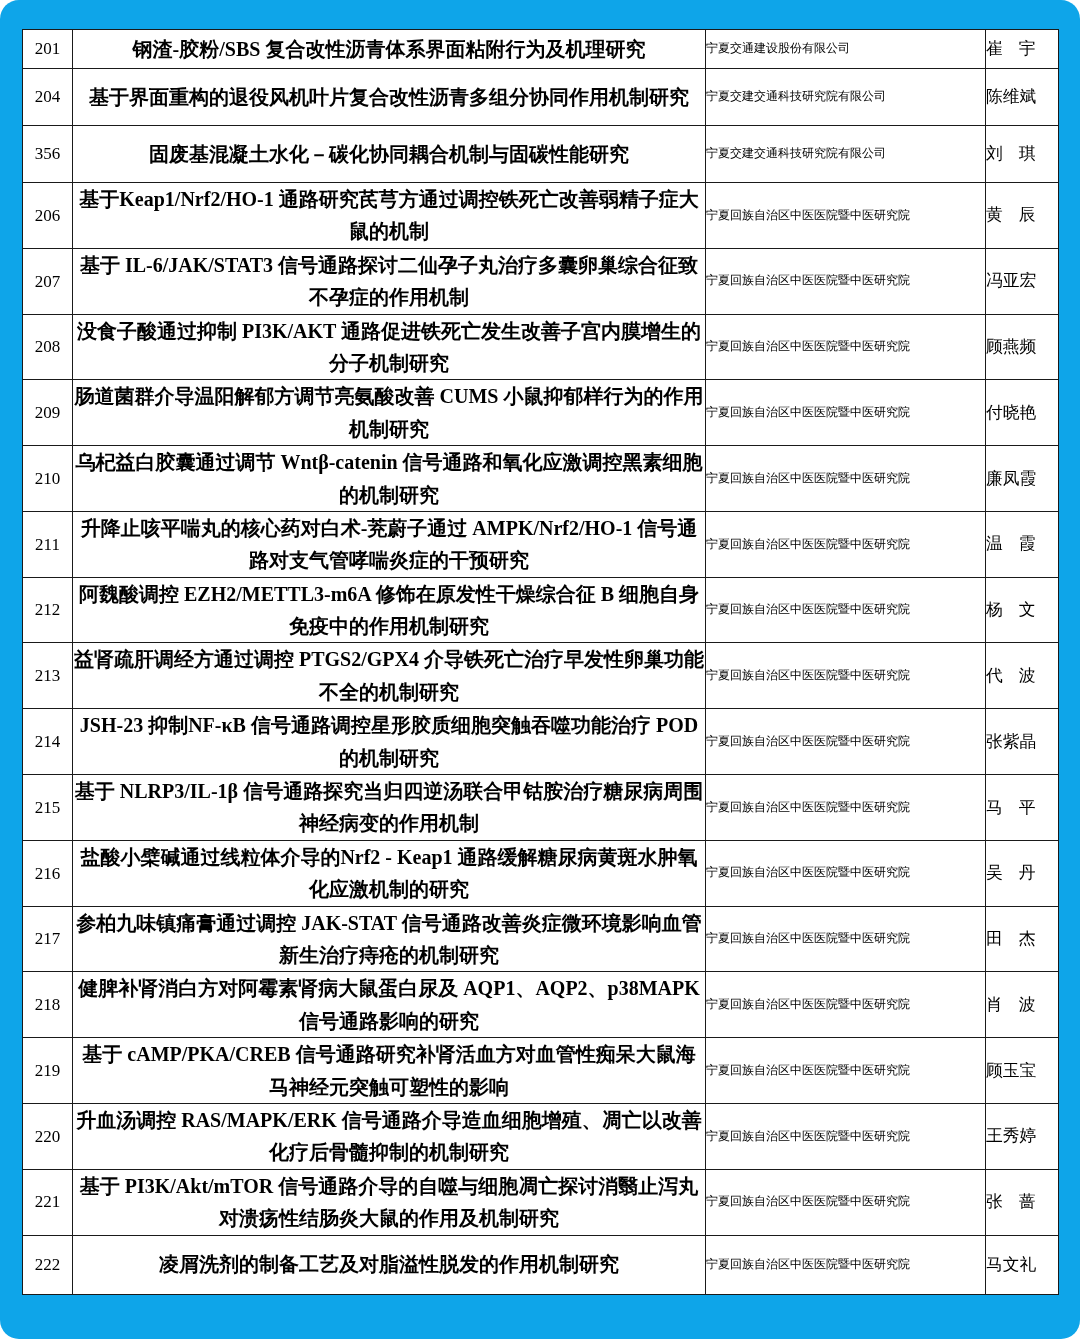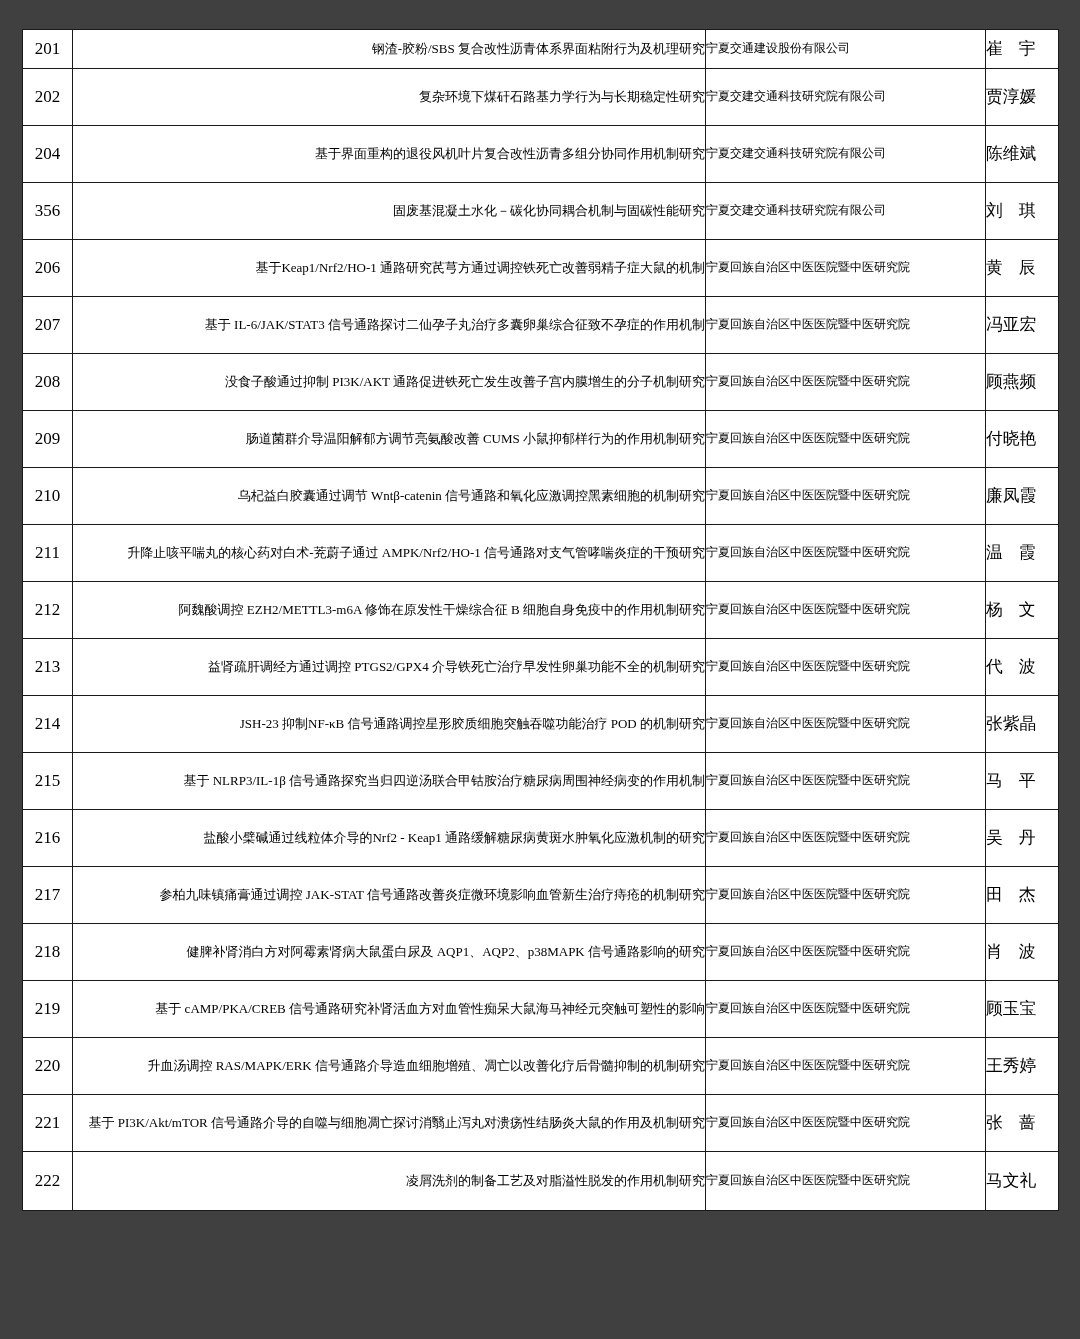--- a/index.html
+++ b/index.html
@@ -12,22 +12,23 @@
     width: 1080px;
     height: 1339px;
     font-family: "Liberation Serif", "DejaVu Serif", serif;
     color: #000000;
     overflow: hidden;
   }
   .page {
     position: relative;
     width: 1080px;
     height: 1339px;
-    background: #404040;
+    background: #0ea5e9;
     box-sizing: border-box;
+    border-radius: 19px;
   }
   .table-wrap {
     position: absolute;
     left: 22px;
     top: 29px;
     width: 1036px;
   }
   table.grid {
     border-collapse: collapse;
     width: 1036px;
@@ -47,26 +48,27 @@
 
   .cell-id {
     text-align: center;
     font-size: 17px;
     line-height: 1.25;
     font-family: "Liberation Serif", "DejaVu Serif", serif;
     letter-spacing: 0px;
   }
   .cell-title {
     padding: 5px 7px 5px 9px;
-    font-size: 13px;
+    font-size: 20px;
     line-height: 1.62;
-    text-align: right;
+    text-align: center;
     font-family: "Liberation Serif", "DejaVu Serif", serif;
     word-break: break-all;
     overflow-wrap: anywhere;
+    font-weight: bold;
   }
   .cell-org {
     padding: 5px 6px 5px 8px;
     font-size: 12px;
     line-height: 1.62;
     text-align: left;
     font-family: "Liberation Serif", "DejaVu Serif", serif;
     word-break: break-all;
     overflow-wrap: anywhere;
   }
@@ -100,26 +102,20 @@
         <col class="c-name">
       </colgroup>
       <tbody id="table-body">
           <tr class="row-short">
             <td class="cell-id">201</td>
             <td class="cell-title">钢渣-胶粉/SBS 复合改性沥青体系界面粘附行为及机理研究</td>
             <td class="cell-org">宁夏交通建设股份有限公司</td>
             <td class="cell-name spread"><span class="n1">崔</span><span class="n2">宇</span></td>
           </tr>
           <tr class="row-tall">
-            <td class="cell-id">202</td>
-            <td class="cell-title">复杂环境下煤矸石路基力学行为与长期稳定性研究</td>
-            <td class="cell-org">宁夏交建交通科技研究院有限公司</td>
-            <td class="cell-name">贾淳媛</td>
-          </tr>
-          <tr class="row-tall">
             <td class="cell-id">204</td>
             <td class="cell-title">基于界面重构的退役风机叶片复合改性沥青多组分协同作用机制研究</td>
             <td class="cell-org">宁夏交建交通科技研究院有限公司</td>
             <td class="cell-name">陈维斌</td>
           </tr>
           <tr class="row-tall">
             <td class="cell-id">356</td>
             <td class="cell-title">固废基混凝土水化－碳化协同耦合机制与固碳性能研究</td>
             <td class="cell-org">宁夏交建交通科技研究院有限公司</td>
             <td class="cell-name spread"><span class="n1">刘</span><span class="n2">琪</span></td>

